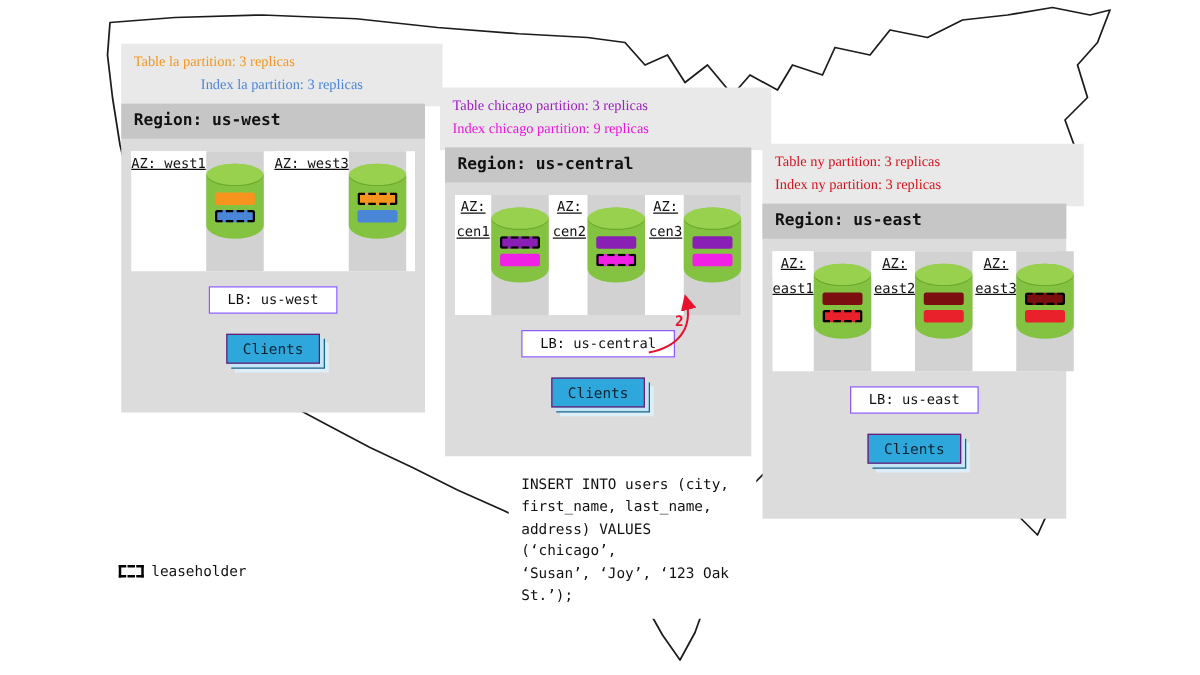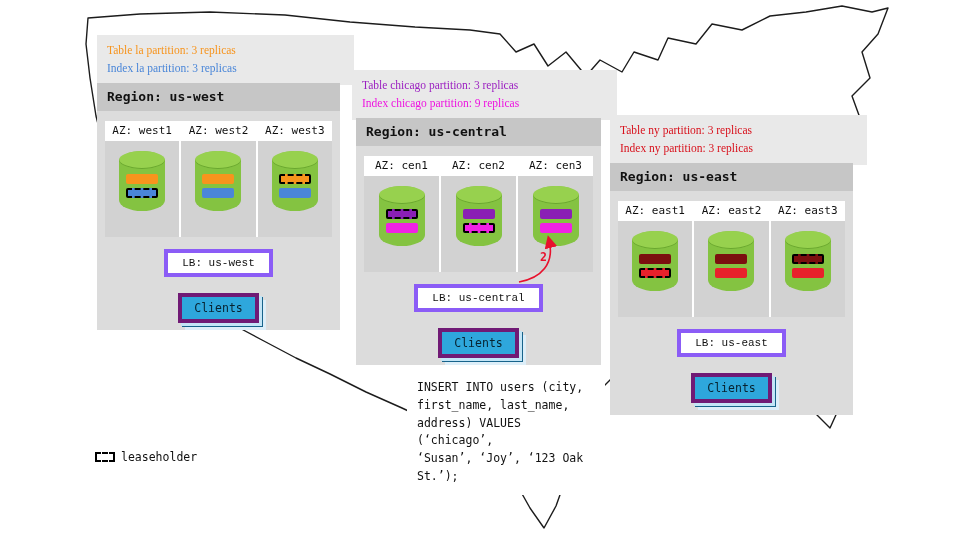--- a/index.html
+++ b/index.html
@@ -16,21 +16,21 @@
     padding:7px 10px; font-size:11.5px; line-height:1.55;font-family:Liberation Serif, serif;
   }
 
   
   .region { position:absolute; z-index:2; background:#dcdcdc; }
   .region-title {
     height:28px; line-height:28px; background:#c6c6c6;
     font-weight:bold; font-size:13px; padding-left:10px;
   }
   .az-row { display:flex; gap:2px; margin:10px 8px 0; background:#fff; }
-  .az { flex:1; display:flex; flex-direction:column; }
+  .az { flex:1; display:flex; flex-direction:row;text-decoration:underline; }
   .az-label { height:20px; line-height:20px; text-align:center; background:#fff; font-size:11px; }
   .az-body { height:96px; background:#d2d2d2; }
 
   
   .cyl {
     position:relative; width:46px; height:60px; margin:10px auto 0;
     background:#84c341; border-radius:23px/11px;
   }
   .cyl::before {
     content:''; position:absolute; left:0; top:0; width:46px; height:18px;
@@ -39,26 +39,26 @@
   .bar {
     position:absolute; left:7px; width:32px; height:10px; border-radius:2px;
     box-sizing:border-box; z-index:1;
   }
   .bar.b1 { top:23px; }
   .bar.b2 { top:37px; }
   .bar.leaseholder { border:2px dashed #000; }
 
   .lb {
     margin:12px auto 0; width:max-content; height:20px; line-height:20px;
-    padding:0 14px; background:#fff; border:4px solid #8b5cf6; font-size:11px;font-family:Liberation Mono, monospace;
+    padding:0 14px; background:#fff; border:1px solid #8b5cf6; font-size:11px;
   }
   .clients {
     margin:16px auto 0; width:max-content; height:22px; line-height:22px;
     padding:0 12px; font-size:11.5px; background:#2ea7dc; color:#07222f;
-    border:4px solid #701a75;
+    border:1px solid #701a75;
     box-shadow:3px 3px 0 #c3e5f6, 4px 4px 0 #17638b, 7px 7px 0 #ddeef8;
   }
 
   .sql-box {
     position:absolute; z-index:2; background:#fff; padding:9px 10px;
     font-size:11.5px; line-height:1.55; white-space:pre-line;
   }
 
   .legend { position:absolute; z-index:2; display:flex; align-items:center; gap:6px; }
   .legend-swatch {
@@ -87,41 +87,32 @@
          L 588 416 L 576 446 L 566 478 L 556 506 L 544 528 L 530 508
          L 512 476 L 490 452 L 466 440
          L 436 424 L 402 408 L 366 392 L 330 374 L 296 358 L 262 340
          L 232 324 L 206 310
          L 184 296 L 163 276 L 146 248 L 131 218 L 117 186 L 105 152
          L 96 116 L 90 78 L 86 44 Z"></path>
   </svg>
 
   <div class="note" style="left:97px;top:35px;width:237px">
     <div style="color: rgb(247, 148, 29);">Table la partition: 3 replicas</div>
-    <div style="color: rgb(74, 134, 216);">Index la partition: 3 replicas</div>
+    <div style="color: rgb(74, 134, 216); text-align: center;">Index la partition: 3 replicas</div>
   </div>
 
   <div class="region" style="left:97px;top:83px;width:243px;height:247px">
     <div class="region-title">Region: us-west</div>
     <div class="az-row">
       <div class="az">
         <div class="az-label">AZ: west1</div>
         <div class="az-body">
           <div class="cyl">
             <div class="bar b1" style="background: rgb(247, 148, 29);"></div>
             <div class="bar b2 leaseholder" style="background: rgb(74, 134, 216);"></div>
-          </div>
-        </div>
-      </div>
-      <div class="az">
-        <div class="az-label">AZ: west2</div>
-        <div class="az-body">
-          <div class="cyl">
-            <div class="bar b1" style="background: rgb(247, 148, 29);"></div>
-            <div class="bar b2" style="background: rgb(74, 134, 216);"></div>
           </div>
         </div>
       </div>
       <div class="az">
         <div class="az-label">AZ: west3</div>
         <div class="az-body">
           <div class="cyl">
             <div class="bar b1 leaseholder" style="background: rgb(247, 148, 29);"></div>
             <div class="bar b2" style="background: rgb(74, 134, 216);"></div>
           </div>

